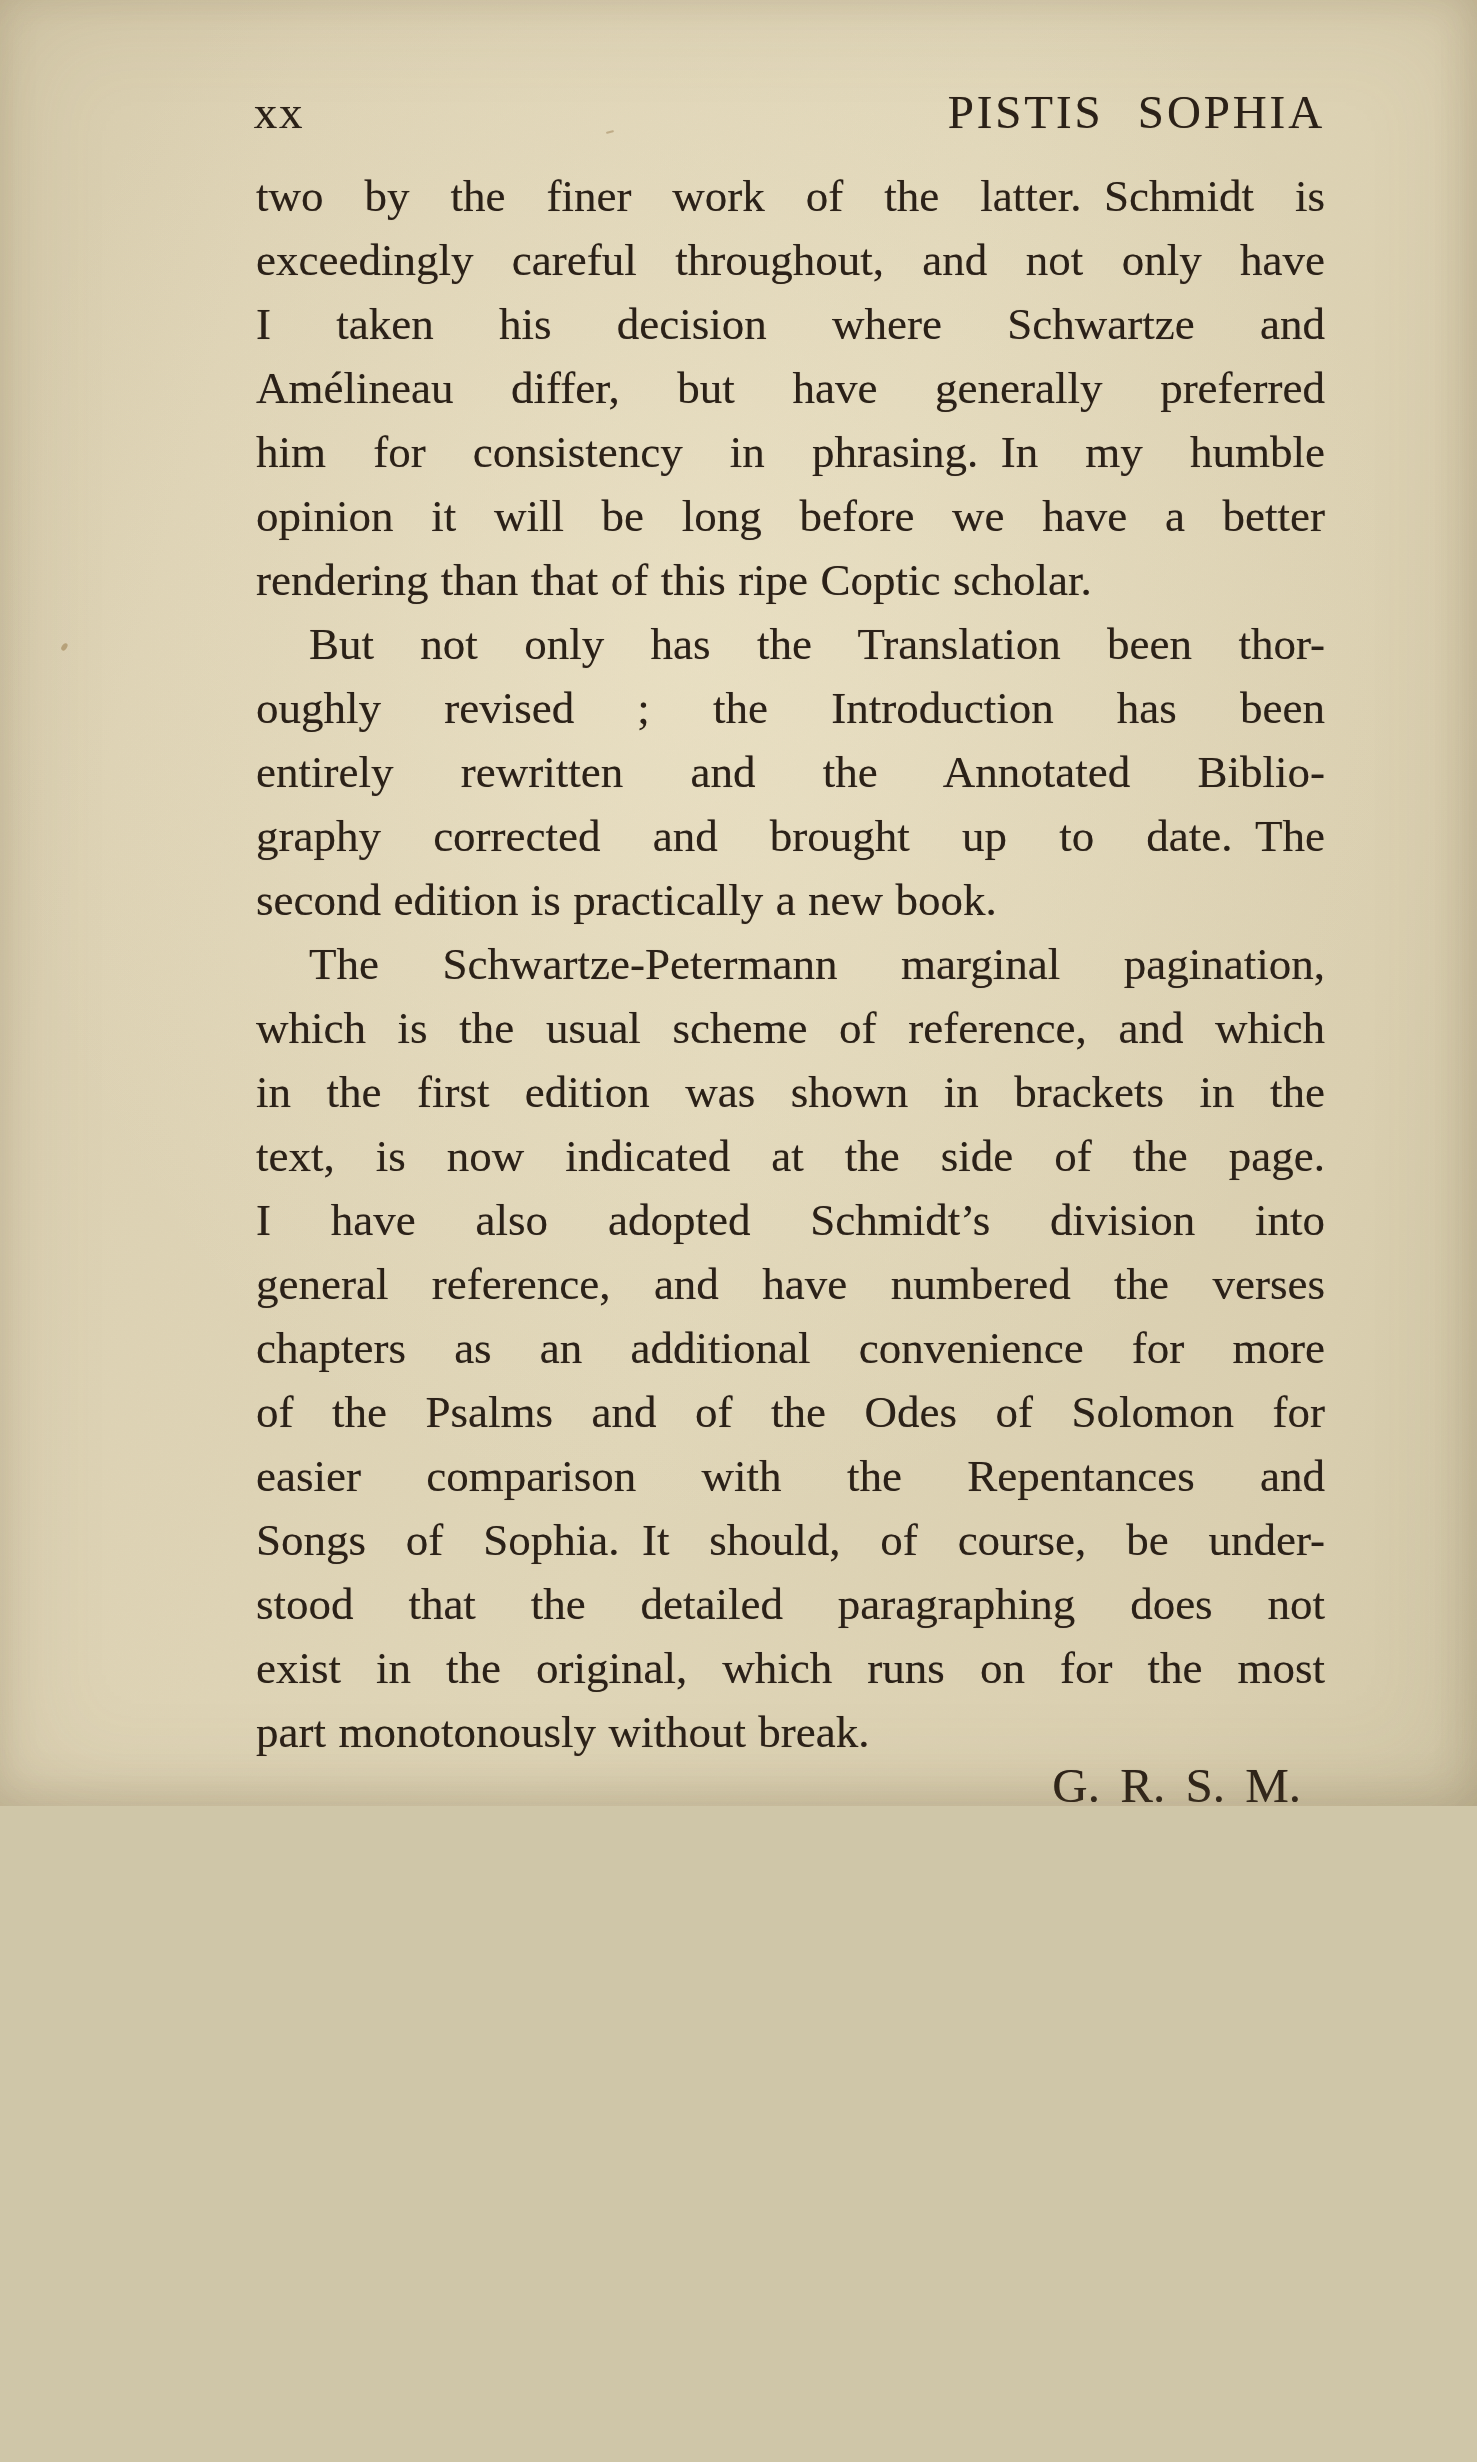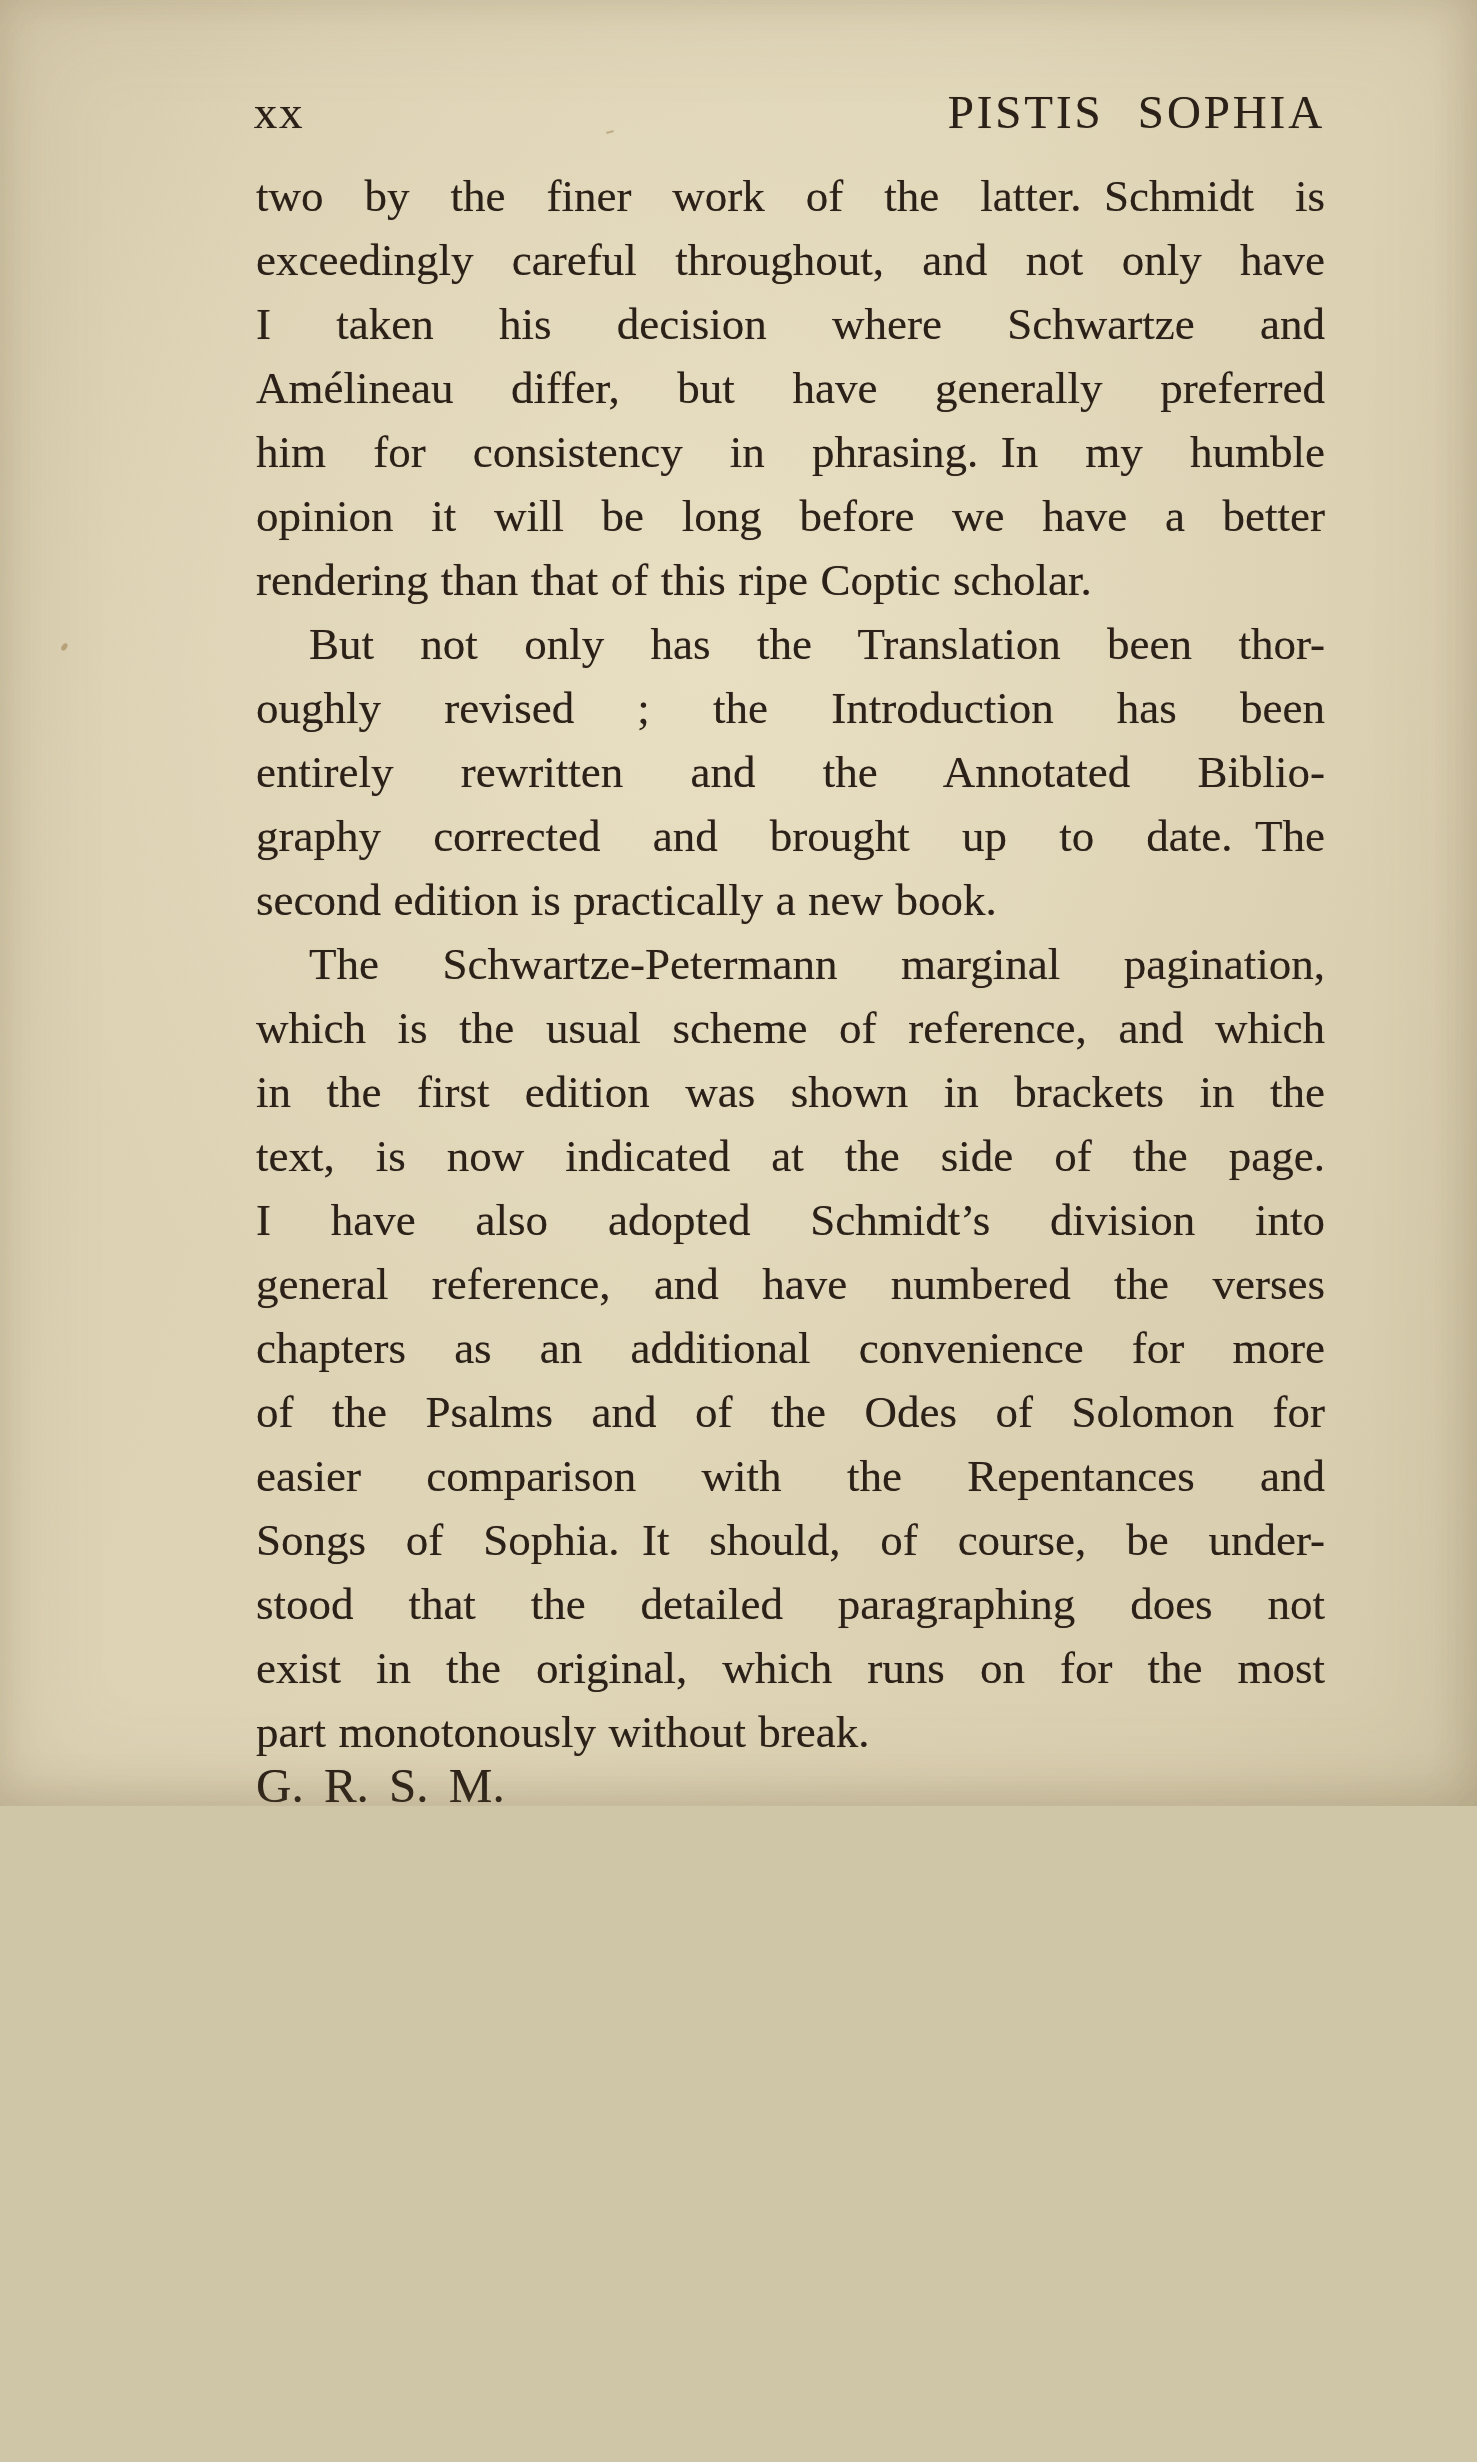--- a/index.html
+++ b/index.html
@@ -67,21 +67,21 @@
   }
   .ln.last { text-align-last: left; }
   .ln.indent { text-indent: 53px; }
 
   .signature {
     position: absolute;
     left: 256px; top: 1757px;
     width: 1069px; margin: 0;
     box-sizing: border-box;
     padding-right: 24px;
-    text-align: left;
+    text-align: right;
     font-size: 49px;
     word-spacing: 8px;
   }
   .place {
     position: absolute;
     left: 357px; top: 1822px; margin: 12px;
     font-size: 45px;
     font-variant: small-caps;
     letter-spacing: 1.7px;
   }

